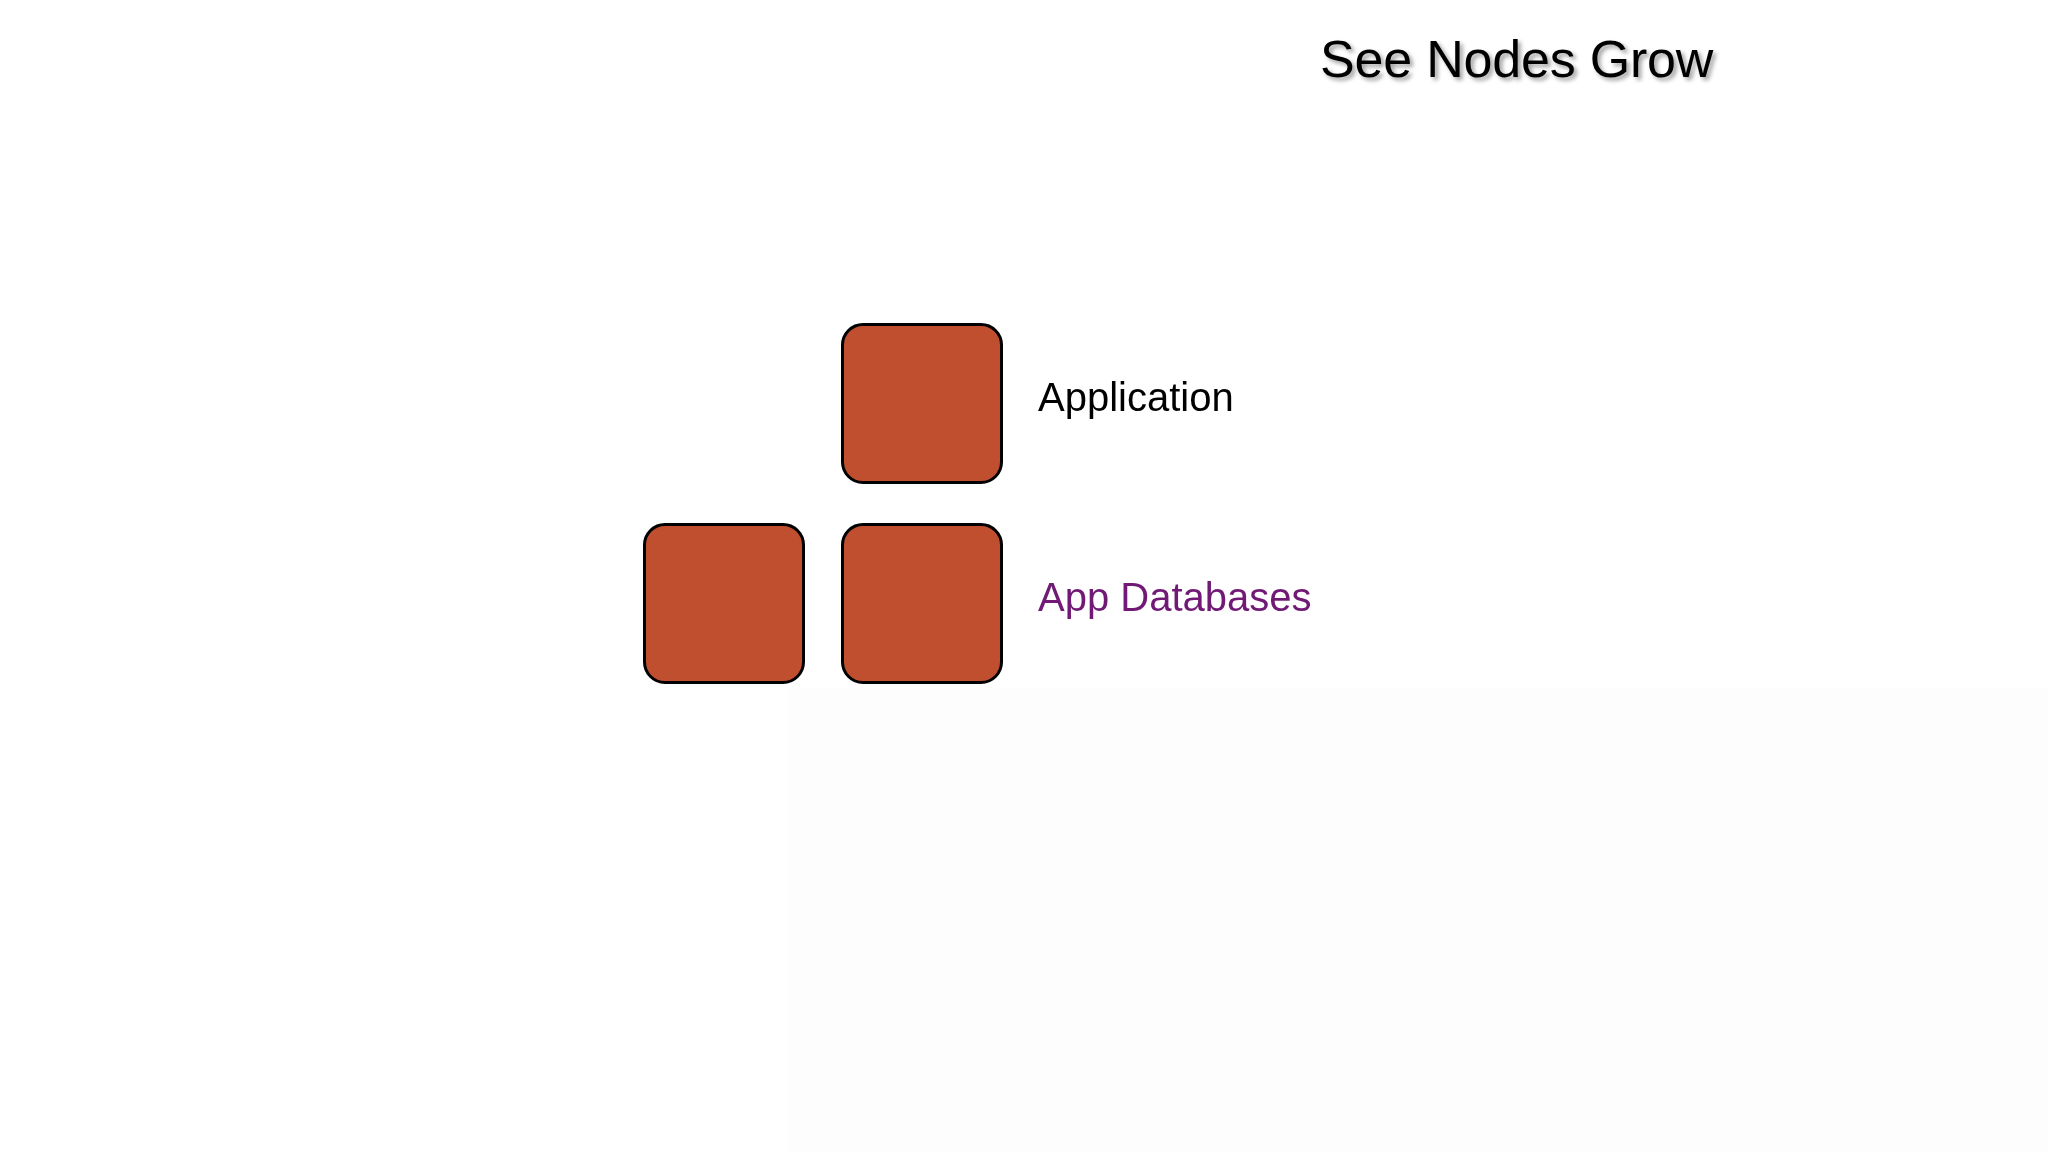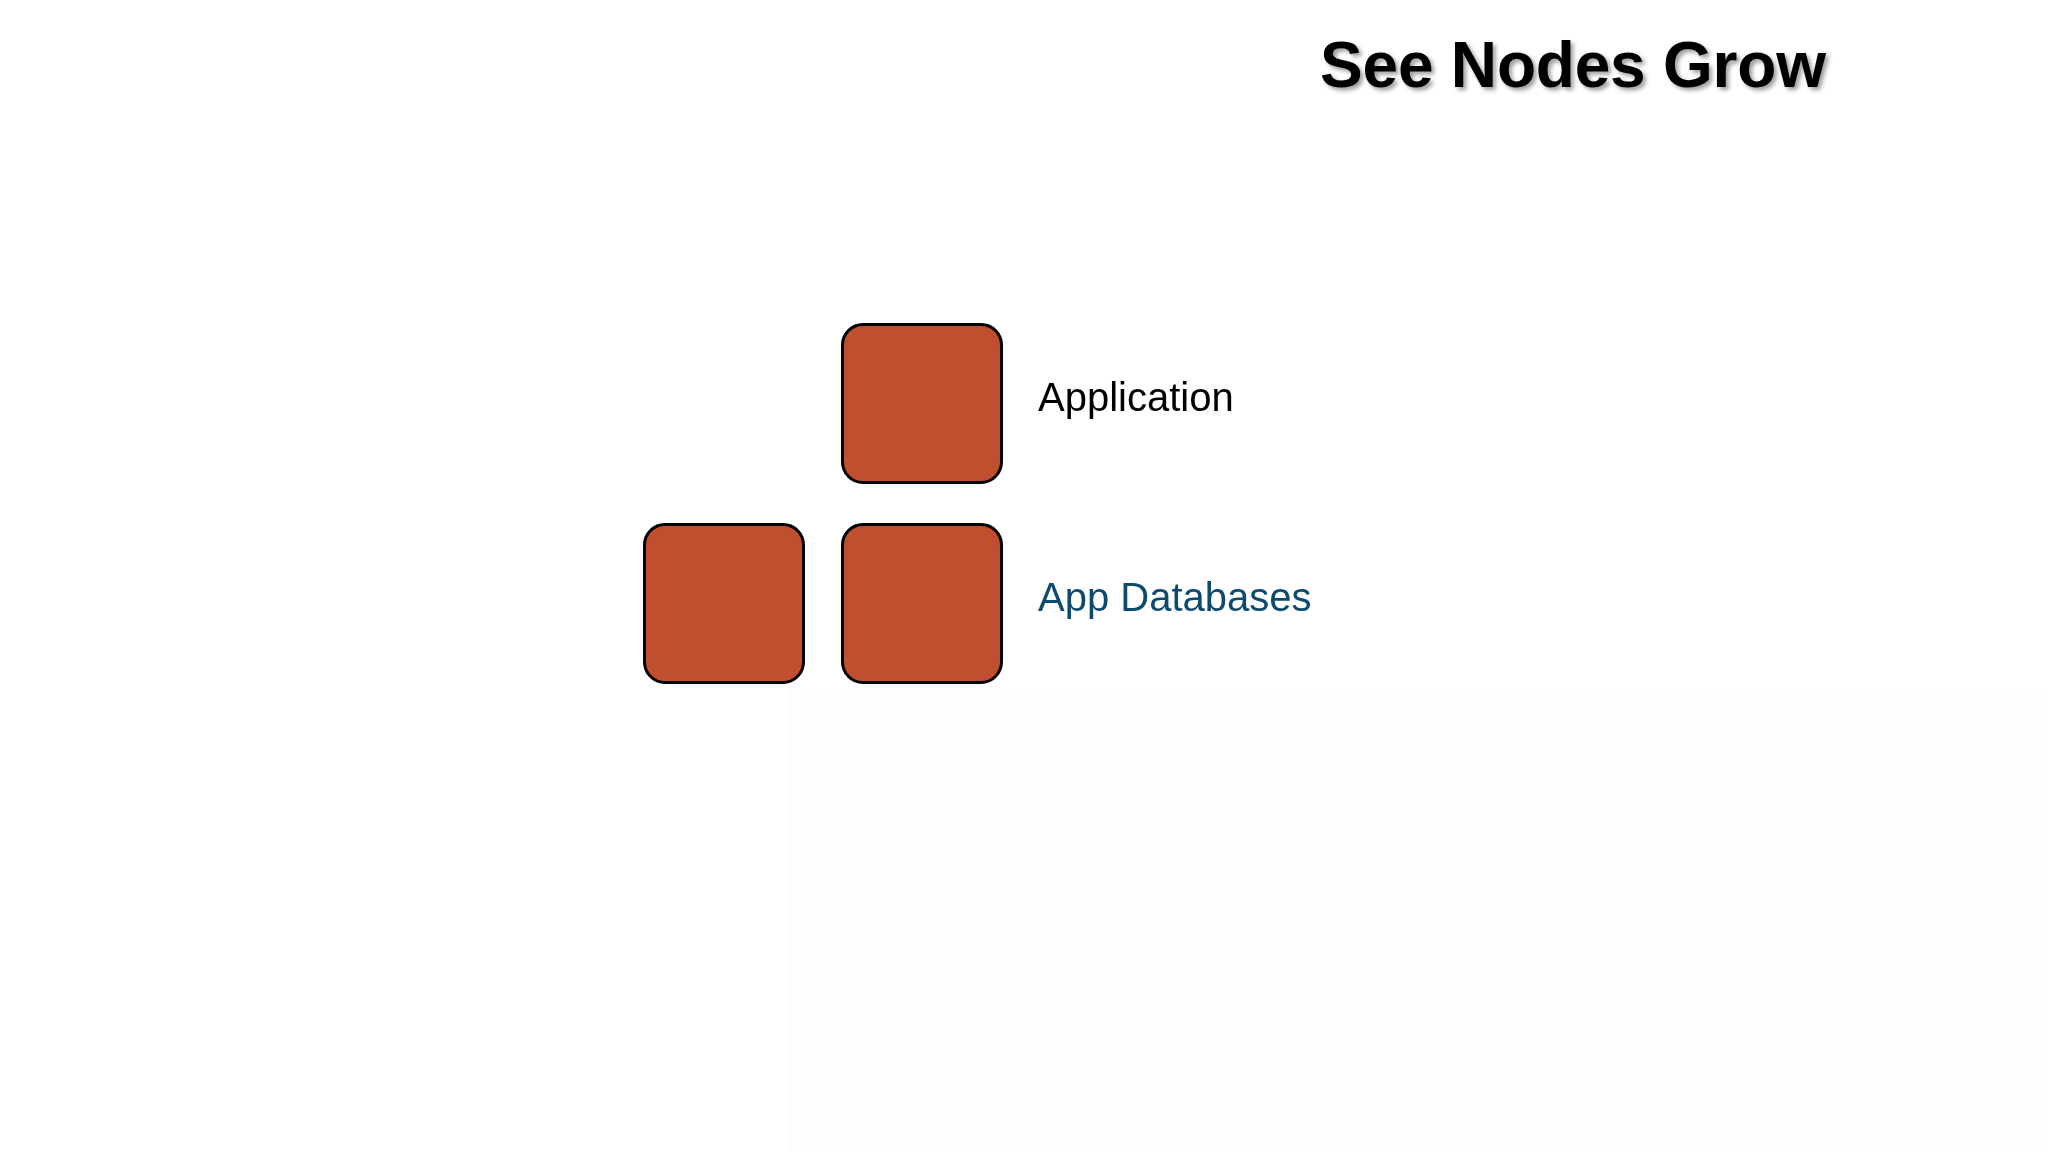--- a/index.html
+++ b/index.html
@@ -32,22 +32,22 @@
     background: #fdfdfd;
     pointer-events: none;
   }
 
   
   #slide-title {
     position: absolute;
     left: 1320px;
     top: 30px;
     width: 600px;
-    font-size: 64px;
-    font-weight: 700;
+    font-size: 52px;
+    font-weight: 400;
     line-height: 1.12;
     color: #000000;
     letter-spacing: -0.2px;
     white-space: nowrap;
     text-shadow: 3px 3px 4px rgba(0,0,0,0.38);
   }
 
   
   .node-box {
     position: absolute;
@@ -84,15 +84,15 @@
   <div id="slide-title" style="color: rgb(0, 0, 0);">See Nodes Grow</div>
 
   <div class="node-box node-app" style="background: rgb(192, 79, 47); border-color: rgb(0, 0, 0);"></div>
 
   <div class="row-label label-app" style="color: rgb(0, 0, 0);">Application</div>
 
   <div class="node-box node-db-left" style="background: rgb(192, 79, 47); border-color: rgb(0, 0, 0);"></div>
 
   <div class="node-box node-db-right" style="background: rgb(192, 79, 47); border-color: rgb(0, 0, 0);"></div>
 
-  <div class="row-label label-db" style="color: #0c4a6e;">App Databases</div>
+  <div class="row-label label-db" style="color: #701a75;">App Databases</div>
 
 </div>
 
 </body></html>

